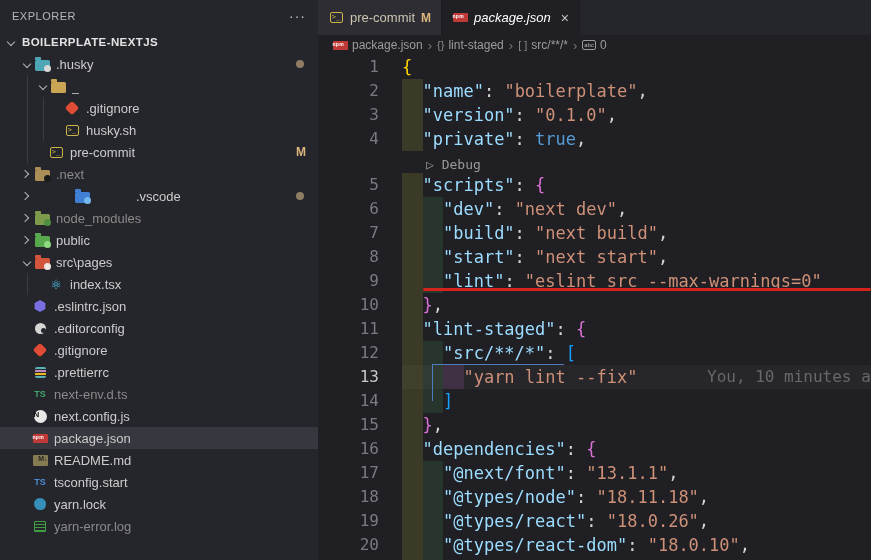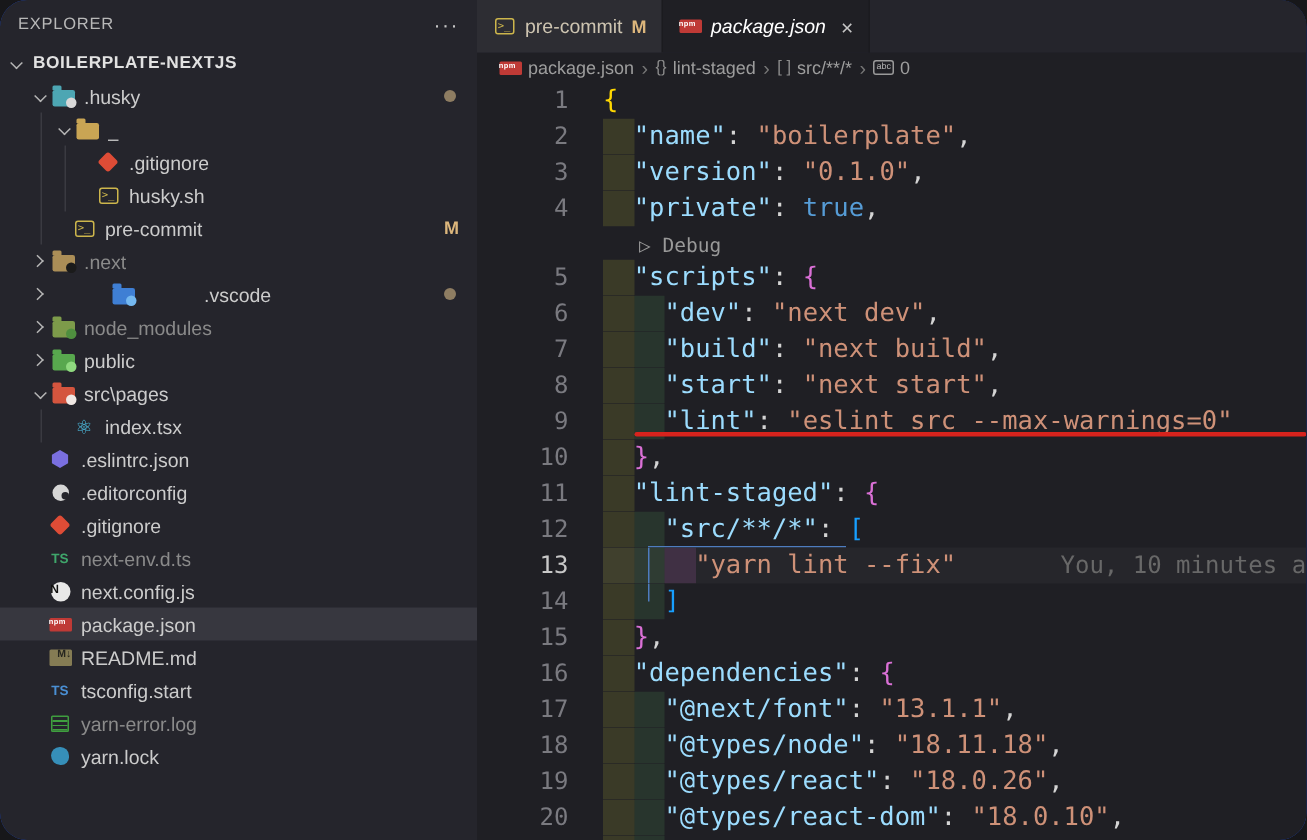--- a/index.html
+++ b/index.html
@@ -1,20 +1,20 @@
 <!DOCTYPE html>
 <html><head>
 <meta charset="utf-8">
 <style>
   * { box-sizing: border-box; margin: 0; padding: 0; }
   html,body { background:#17171a; }
   #root {
     position: relative; width: 871px; height: 560px; overflow: hidden;
-    background:#1d4ed8; font-family:"Liberation Sans", sans-serif;
-    color:#cccccc; user-select:none;border-radius:18px;
+    background:#5eead4; font-family:"Liberation Sans", sans-serif;
+    color:#cccccc; user-select:none;
   }
   
   .sidebar { position:absolute; left:0; top:0; width:318px; height:560px; background:#25252c; }
   .sb-header { height:31px; display:flex; align-items:center; padding:0 12px; }
   .sb-title { font-size:11px; letter-spacing:.5px; color:#b8b8b8; flex:1; }
   .sb-menu { color:#c5c5c5; font-size:14px; letter-spacing:1px; cursor:pointer; }
   .tree { position:relative; }
   .tree-guide { position:absolute; width:1px; background:#3a3a41; }
   .row { height:22px; display:flex; align-items:center; font-size:13px; white-space:nowrap; cursor:pointer; }
   .row.selected { background:#37373f; }
@@ -210,20 +210,26 @@
             <i class="icon-editorconfig" style="display: block;"></i>
           </span>
           <span class="lbl">.editorconfig</span>
         </div>
         <div class="row" style="padding-left: 32px;">
           <span class="ic">
             <i class="icon-git" style="display: block;"></i>
           </span>
           <span class="lbl">.gitignore</span>
         </div>
+        <div class="row" style="padding-left: 32px;">
+          <span class="ic">
+            <i class="icon-prettier" style="display: block;"></i>
+          </span>
+          <span class="lbl">.prettierrc</span>
+        </div>
         <div class="row dim" style="padding-left: 32px;">
           <span class="ic">
             <i class="icon-tsg" style="display: block; font-style: normal;">TS</i>
           </span>
           <span class="lbl">next-env.d.ts</span>
         </div>
         <div class="row" style="padding-left: 32px;">
           <span class="ic">
             <i class="icon-nextconf" style="display: block; font-style: normal;">N</i>
           </span>
@@ -240,31 +246,31 @@
             <i class="icon-md" style="display: block; font-style: normal;">M↓</i>
           </span>
           <span class="lbl">README.md</span>
         </div>
         <div class="row" style="padding-left: 32px;">
           <span class="ic">
             <i class="icon-tsb" style="display: block; font-style: normal;">TS</i>
           </span>
           <span class="lbl">tsconfig.start</span>
         </div>
+        <div class="row" style="padding-left: 32px;">
+          <span class="ic">
+            <i class="icon-yarn" style="display: block;"></i>
+          </span>
+          <span class="lbl">yarn.lock</span>
+        </div>
         <div class="row dim" style="padding-left: 32px;">
           <span class="ic">
             <i class="icon-log" style="display: block;"></i>
           </span>
           <span class="lbl">yarn-error.log</span>
-        </div>
-        <div class="row" style="padding-left: 32px;">
-          <span class="ic">
-            <i class="icon-yarn" style="display: block;"></i>
-          </span>
-          <span class="lbl">yarn.lock</span>
         </div>
       </div>
   </div>
 
   <div class="editor">
     <div class="tabbar" id="tabbar">
         <div class="tab inactive">
           <span class="ic">
             <i class="icon-shell" style="display: block; font-style: normal;">&gt;_</i>
           </span>

